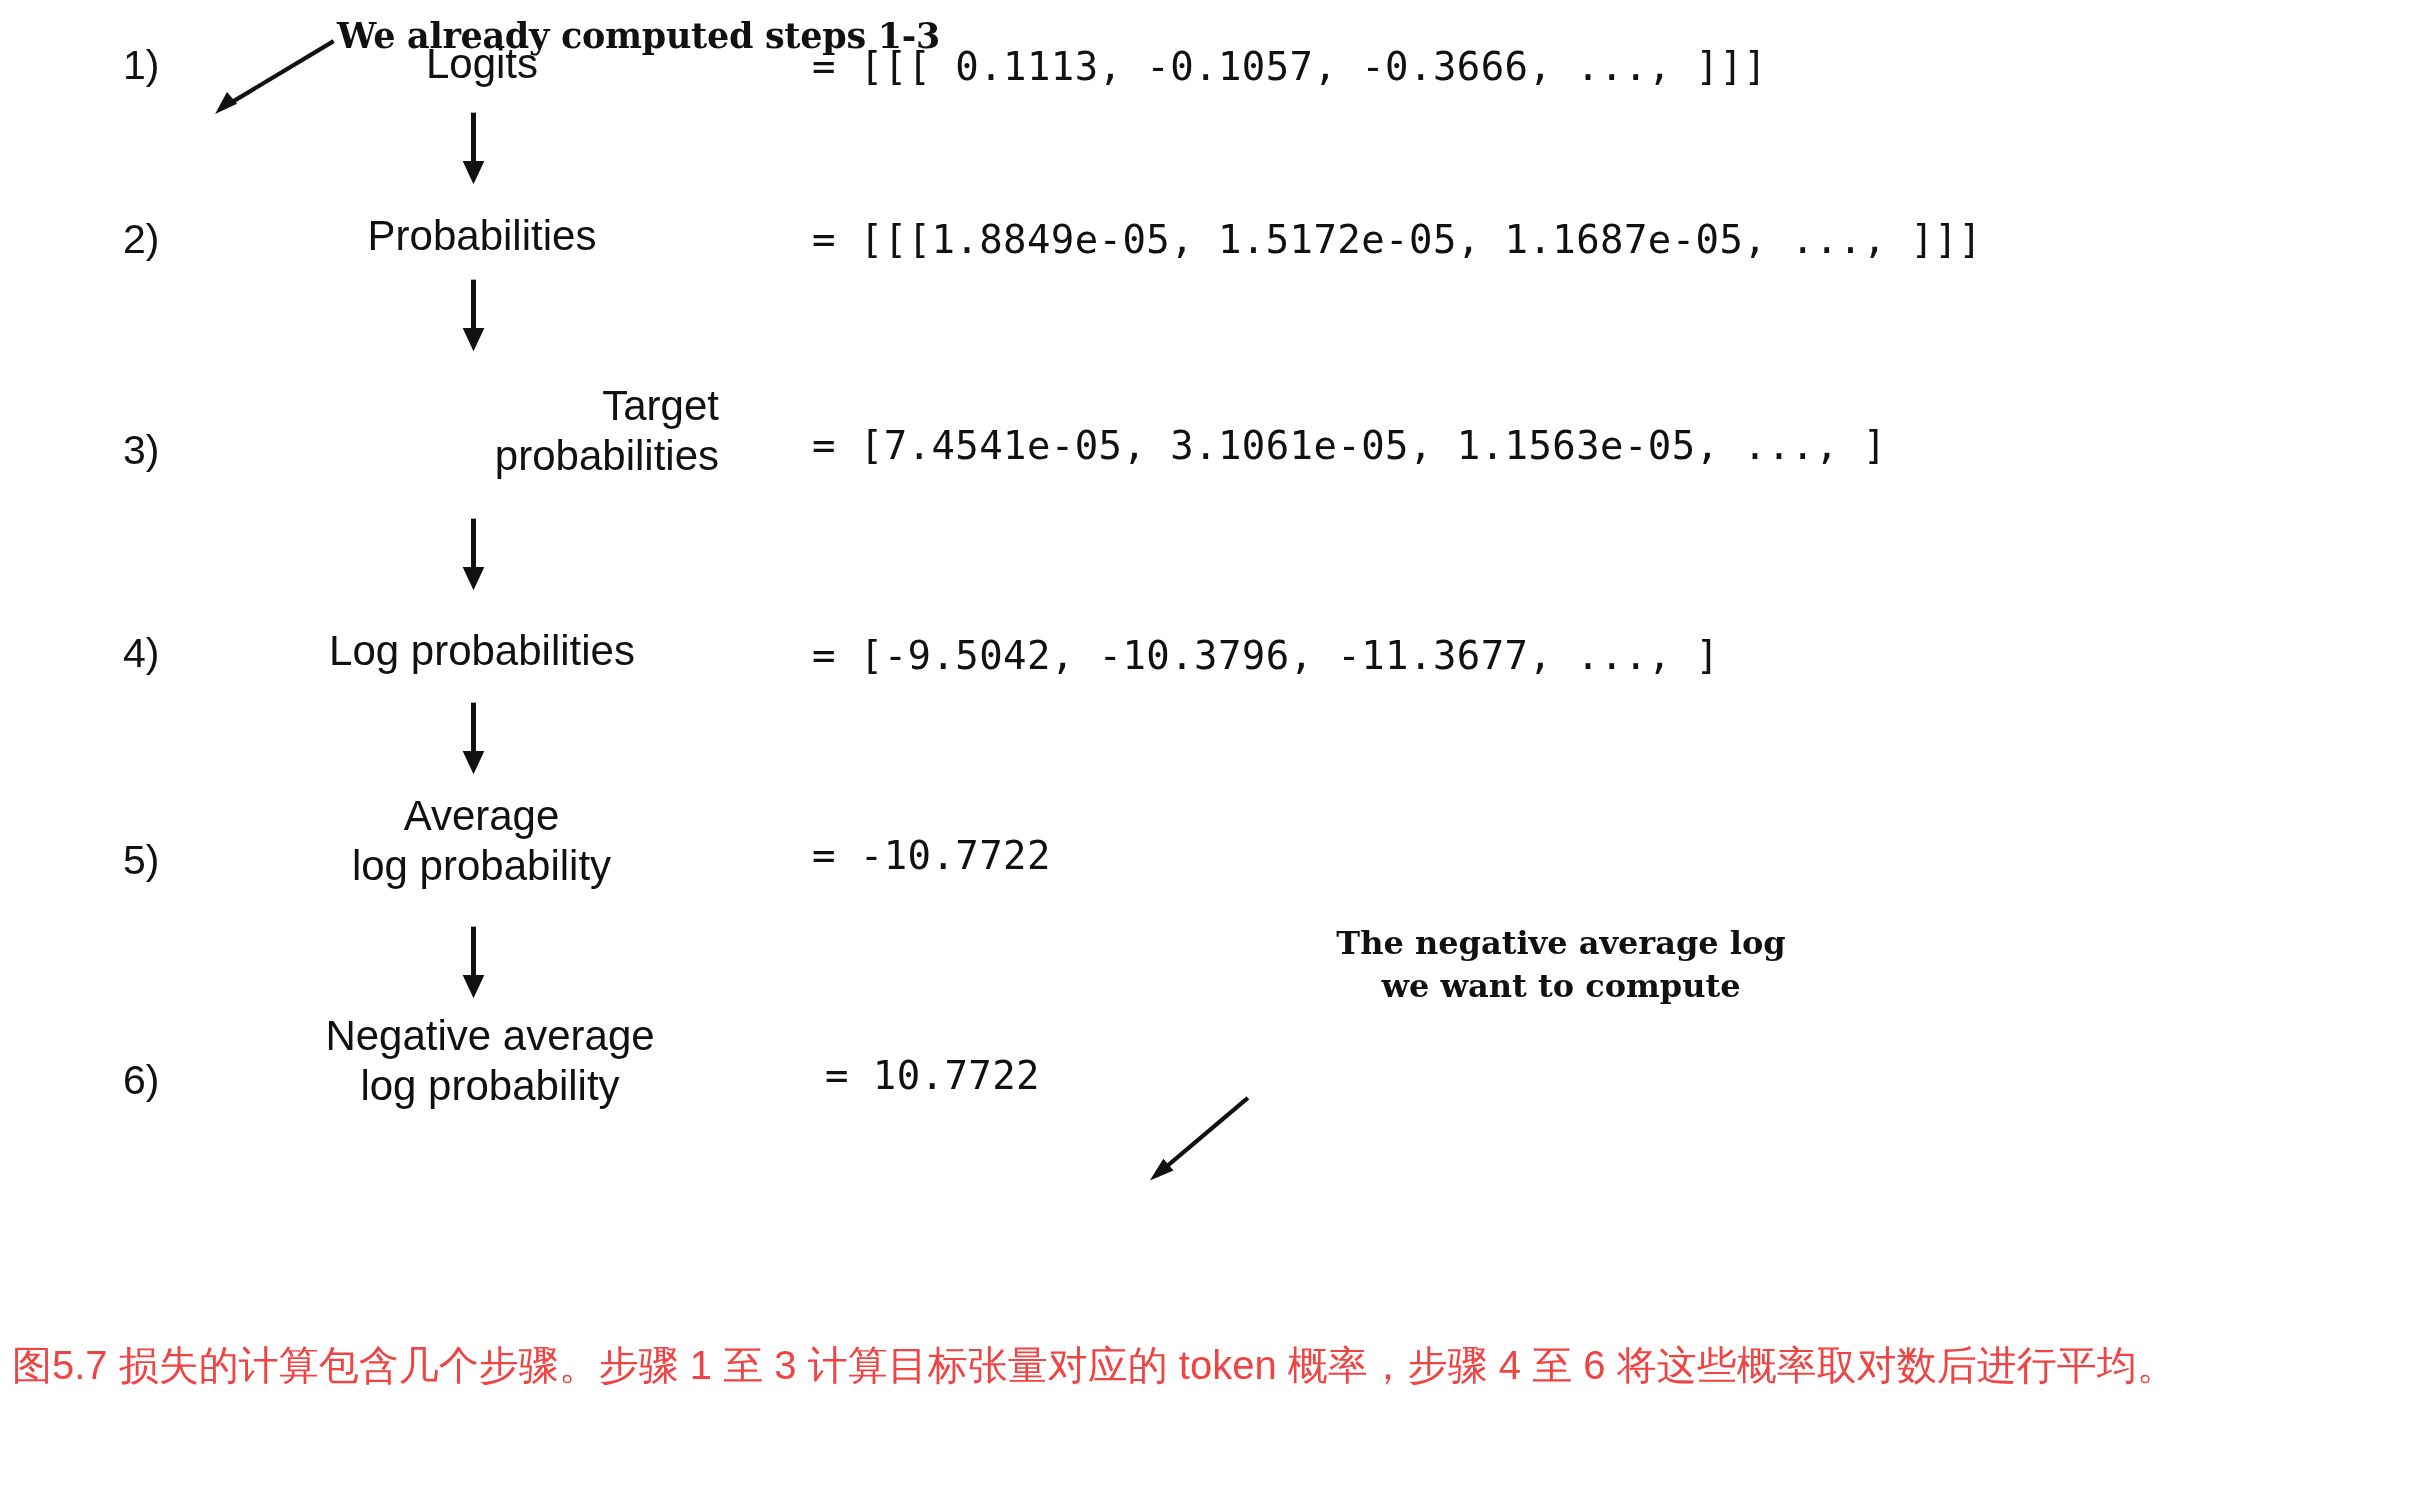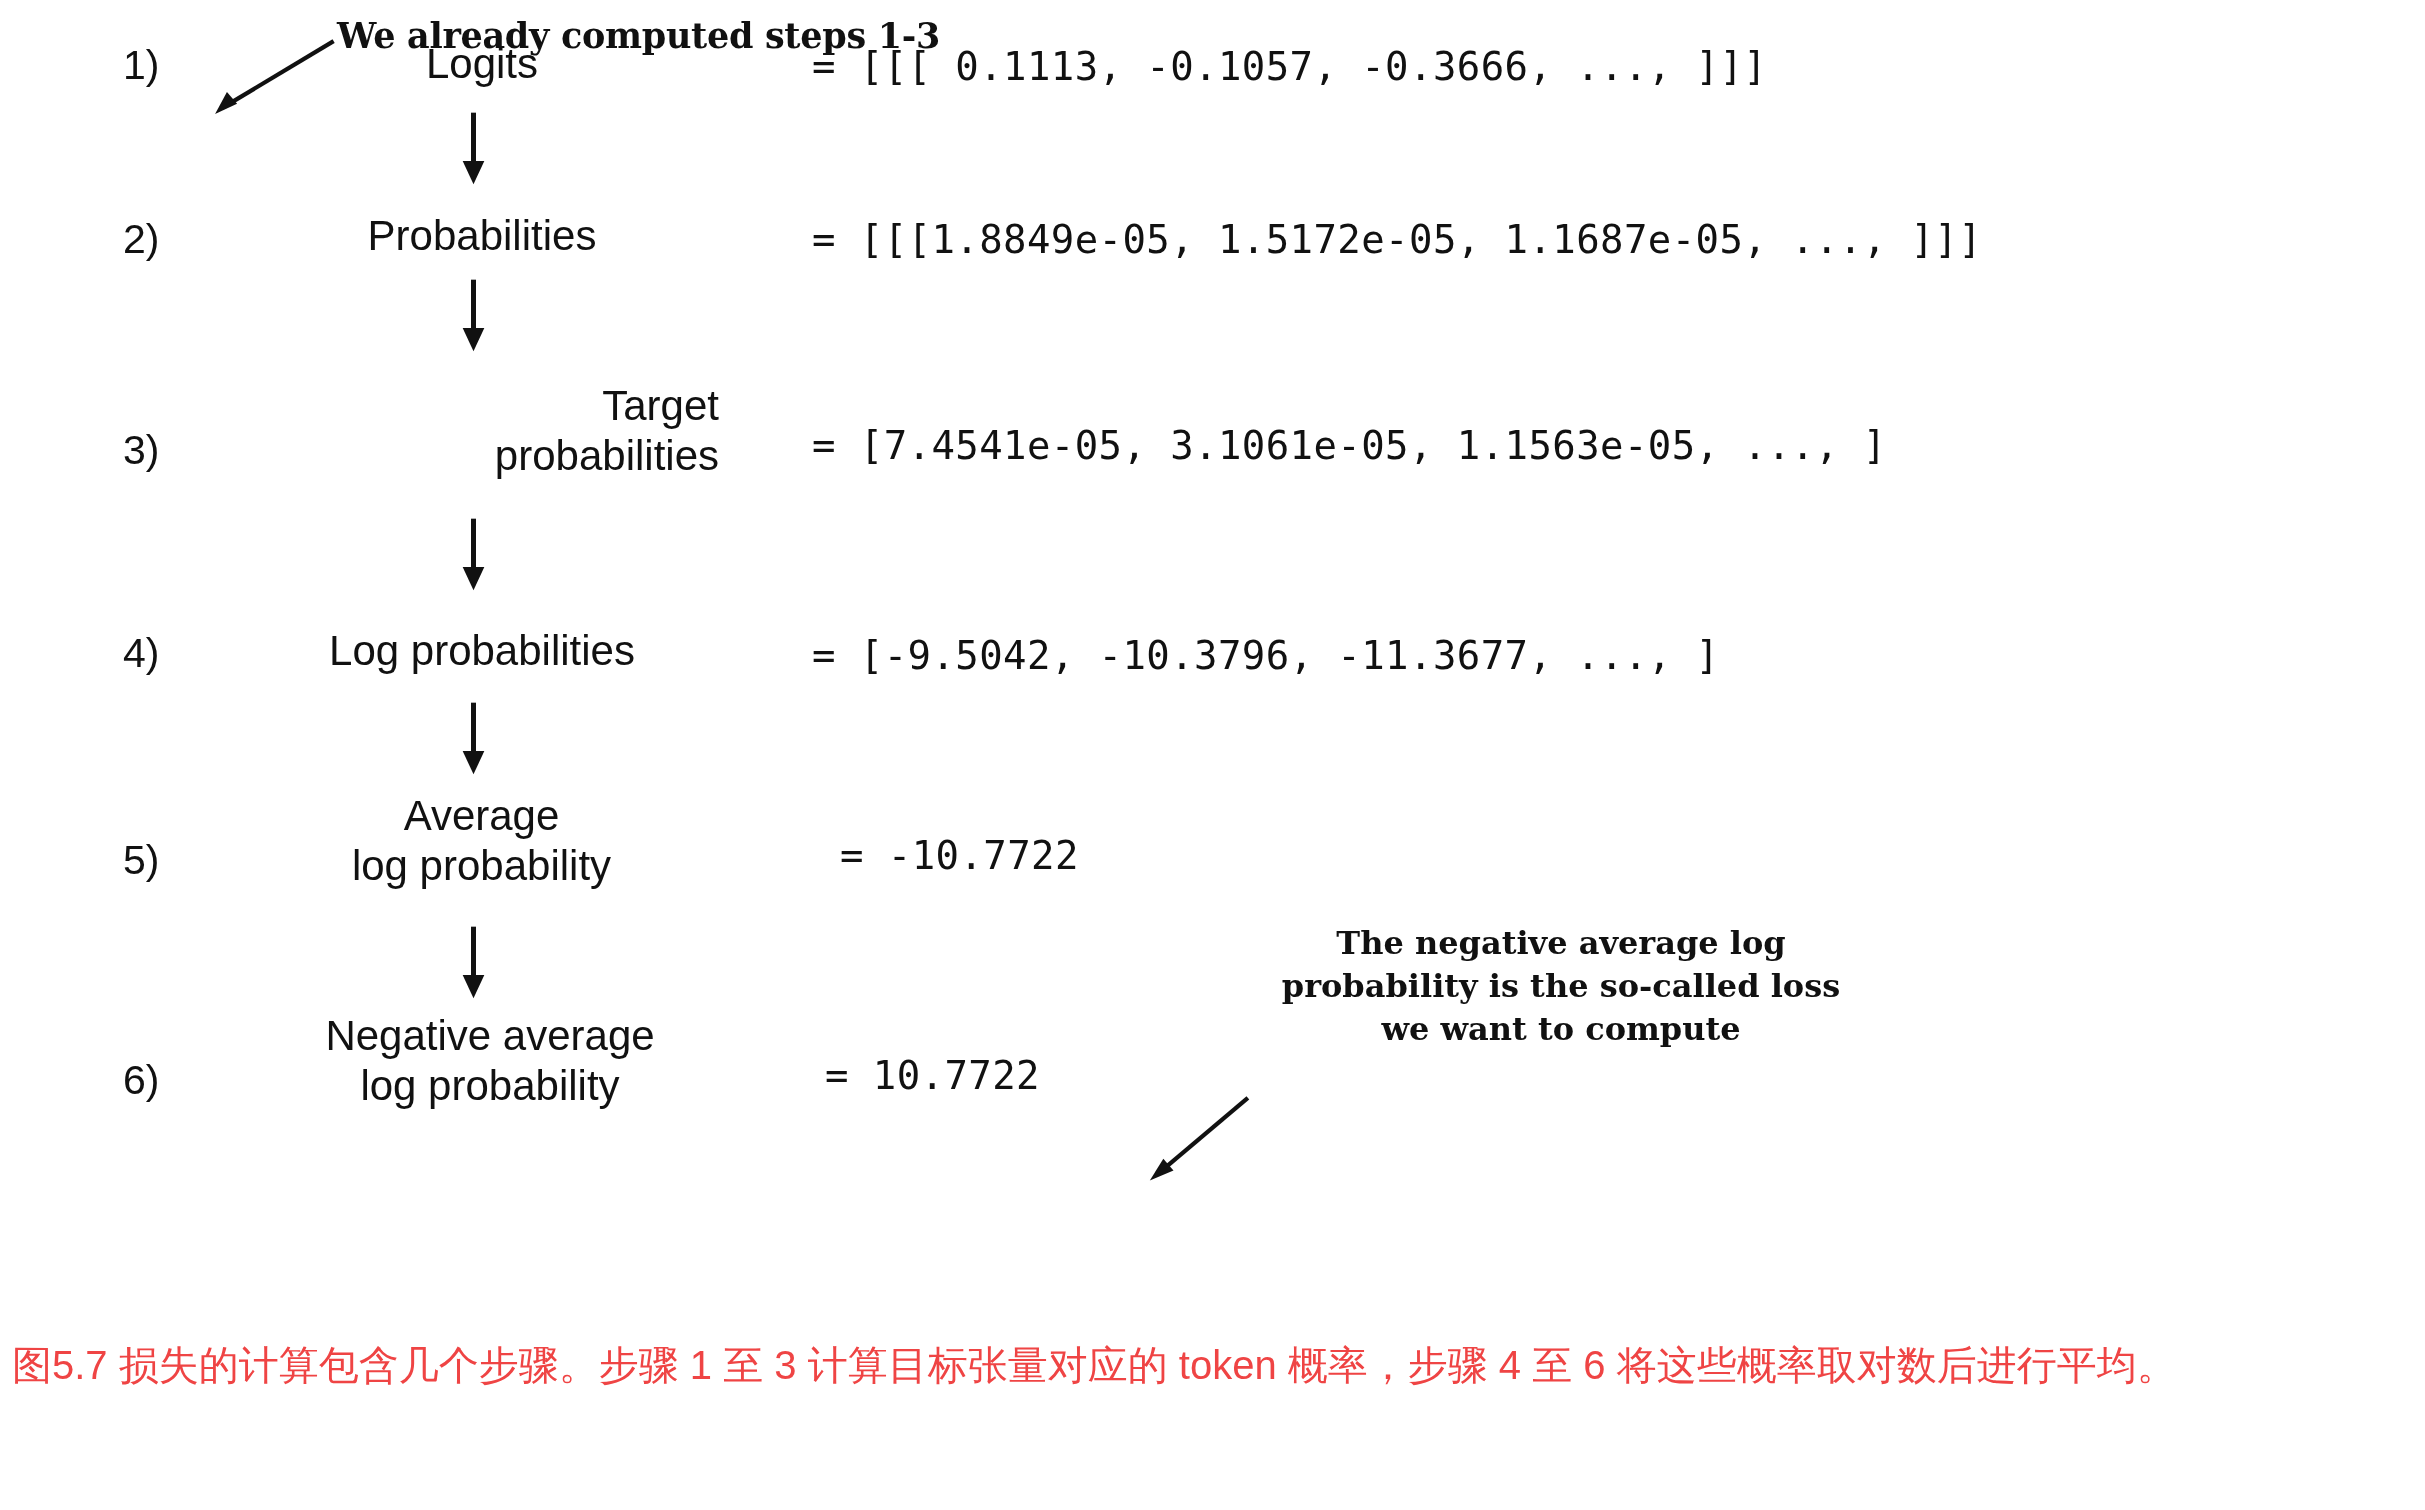--- a/index.html
+++ b/index.html
@@ -156,37 +156,36 @@
   </div>
   <svg class="v-arrow" style="left:461px; top:702px; height:73px;" viewBox="0 0 30 86">
     <line x1="15" y1="0" x2="15" y2="62" stroke="#111111" stroke-width="6"></line>
     <polygon points="15,86 2,58 28,58" fill="#111111"></polygon>
   </svg>
 
   <div class="step-row">
     <div class="step-num" style="left:123px; top:837px;">5)</div>
     <div class="step-label" style="left:211px; top:791px; width:541px;">Average
 log probability</div>
-    <div class="step-value" style="left:812px; top:833px;margin-left:28px;">= -10.7722</div>
+    <div class="step-value" style="left:812px; top:833px;">= -10.7722</div>
   </div>
   <svg class="v-arrow" style="left:461px; top:926px; height:73px;" viewBox="0 0 30 86">
     <line x1="15" y1="0" x2="15" y2="62" stroke="#111111" stroke-width="6"></line>
     <polygon points="15,86 2,58 28,58" fill="#111111"></polygon>
   </svg>
 
   <div class="step-row">
     <div class="step-num" style="left:123px; top:1057px;">6)</div>
     <div class="step-label" style="left:211px; top:1011px; width:558px;text-align:center;">Negative average
 log probability</div>
     <div class="step-value" style="left:825px; top:1053px;">= 10.7722</div>
   </div>
 
   <div class="annot-bottom">
     <div>The negative average log</div>
-    <div>probability is the so-called loss</div>
     <div>we want to compute</div>
   </div>
   <svg class="arrow-bottom" viewBox="0 0 130 110">
     <line x1="124" y1="8" x2="20" y2="96" stroke="#111111" stroke-width="5"></line>
     <polygon points="8,106 36,94 24,80" fill="#111111"></polygon>
   </svg>
 
 </div>
 
 <div class="caption">图5.7 损失的计算包含几个步骤。步骤 1 至 3 计算目标张量对应的 token 概率，步骤 4 至 6 将这些概率取对数后进行平均。</div>

